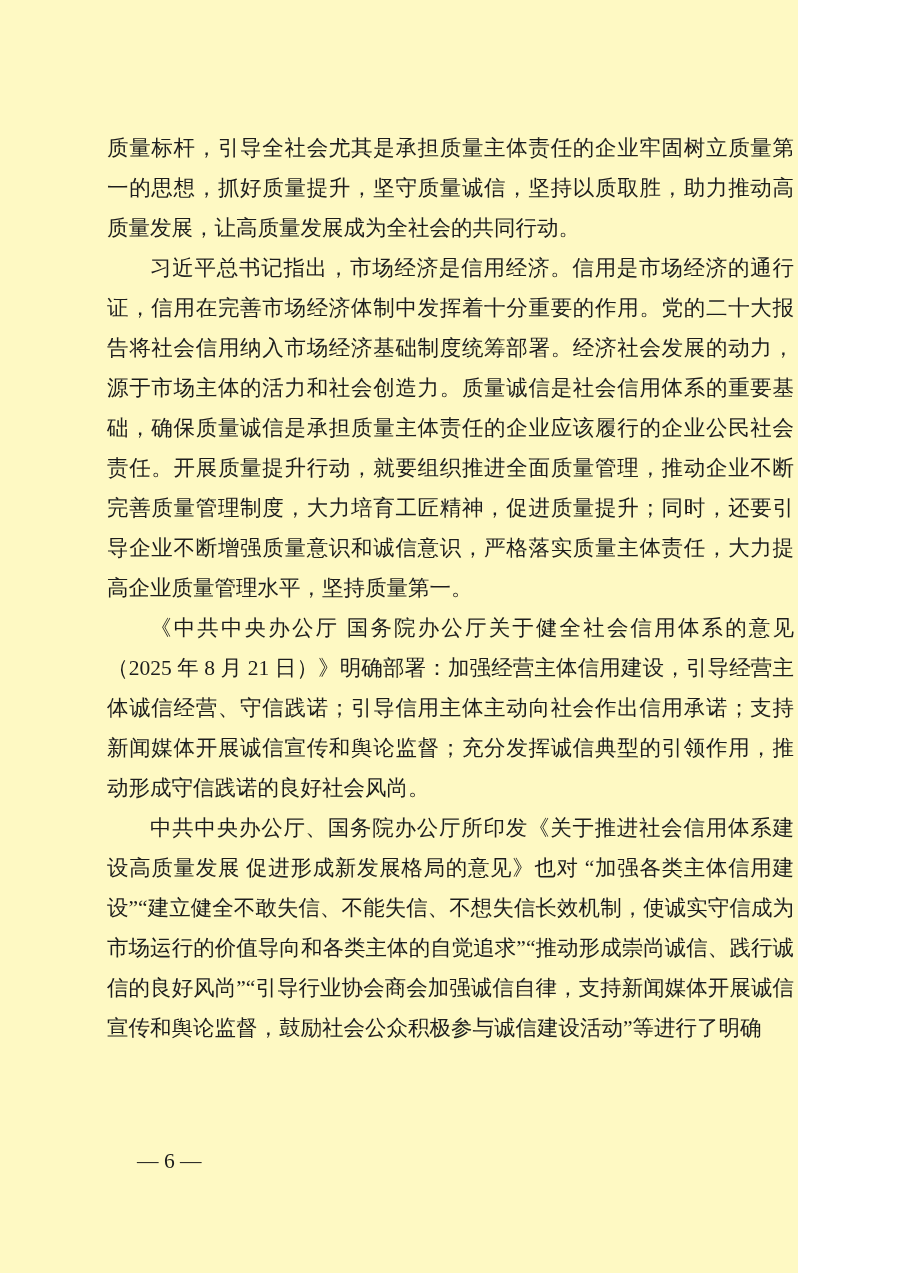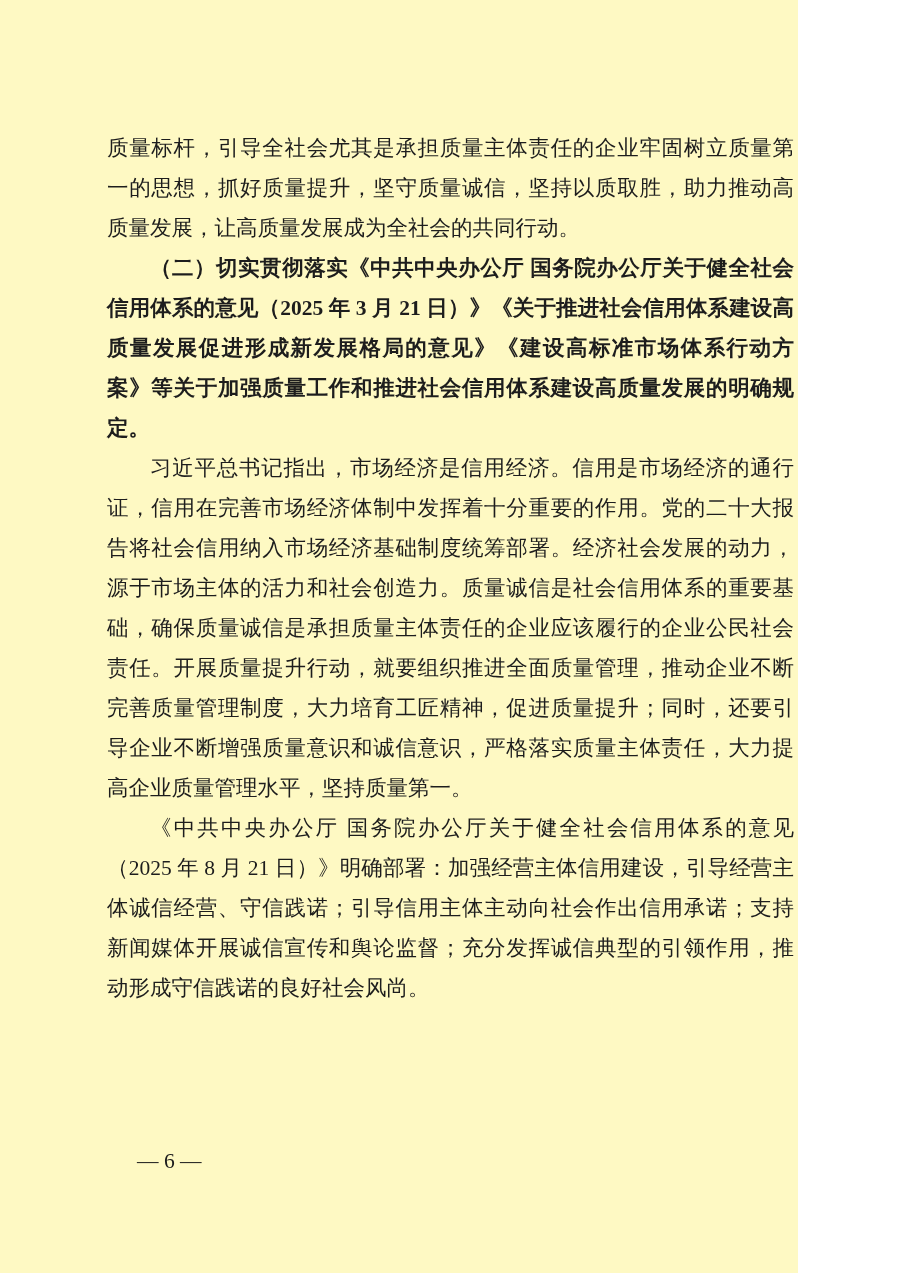--- a/index.html
+++ b/index.html
@@ -45,18 +45,18 @@
     color: #1d1d1d;
     white-space: pre;
   }
 </style>
 </head>
 <body>
 
 <div class="page">
   <div class="content">
     <p class="para">质量标杆，引导全社会尤其是承担质量主体责任的企业牢固树立质量第一的思想，抓好质量提升，坚守质量诚信，坚持以质取胜，助力推动高质量发展，让高质量发展成为全社会的共同行动。</p>
-    <p class="para indent bold">（二）切实贯彻落实《中共中央办公厅 国务院办公厅关于健全社会信用体系的意见（2025 年 3 月 21 日）》《关于推进社会信用体系建设高质量发展促进形成新发展格局的意见》《建设高标准市场体系行动方案》等关于加强质量工作和推进社会信用体系建设高质量发展的明确规定。</p>
     <p class="para indent">习近平总书记指出，市场经济是信用经济。信用是市场经济的通行证，信用在完善市场经济体制中发挥着十分重要的作用。党的二十大报告将社会信用纳入市场经济基础制度统筹部署。经济社会发展的动力，源于市场主体的活力和社会创造力。质量诚信是社会信用体系的重要基础，确保质量诚信是承担质量主体责任的企业应该履行的企业公民社会责任。开展质量提升行动，就要组织推进全面质量管理，推动企业不断完善质量管理制度，大力培育工匠精神，促进质量提升；同时，还要引导企业不断增强质量意识和诚信意识，严格落实质量主体责任，大力提高企业质量管理水平，坚持质量第一。</p>
     <p class="para indent">《中共中央办公厅 国务院办公厅关于健全社会信用体系的意见（2025 年 8 月 21 日）》明确部署：加强经营主体信用建设，引导经营主体诚信经营、守信践诺；引导信用主体主动向社会作出信用承诺；支持新闻媒体开展诚信宣传和舆论监督；充分发挥诚信典型的引领作用，推动形成守信践诺的良好社会风尚。</p>
+    <p class="para indent">中共中央办公厅、国务院办公厅所印发《关于推进社会信用体系建设高质量发展 促进形成新发展格局的意见》也对 “加强各类主体信用建设”“建立健全不敢失信、不能失信、不想失信长效机制，使诚实守信成为市场运行的价值导向和各类主体的自觉追求”“推动形成崇尚诚信、践行诚信的良好风尚”“引导行业协会商会加强诚信自律，支持新闻媒体开展诚信宣传和舆论监督，鼓励社会公众积极参与诚信建设活动”等进行了明确</p>
   </div>
   <div class="page-footer">— 6 —</div>
 </div>
 
 </body></html>

